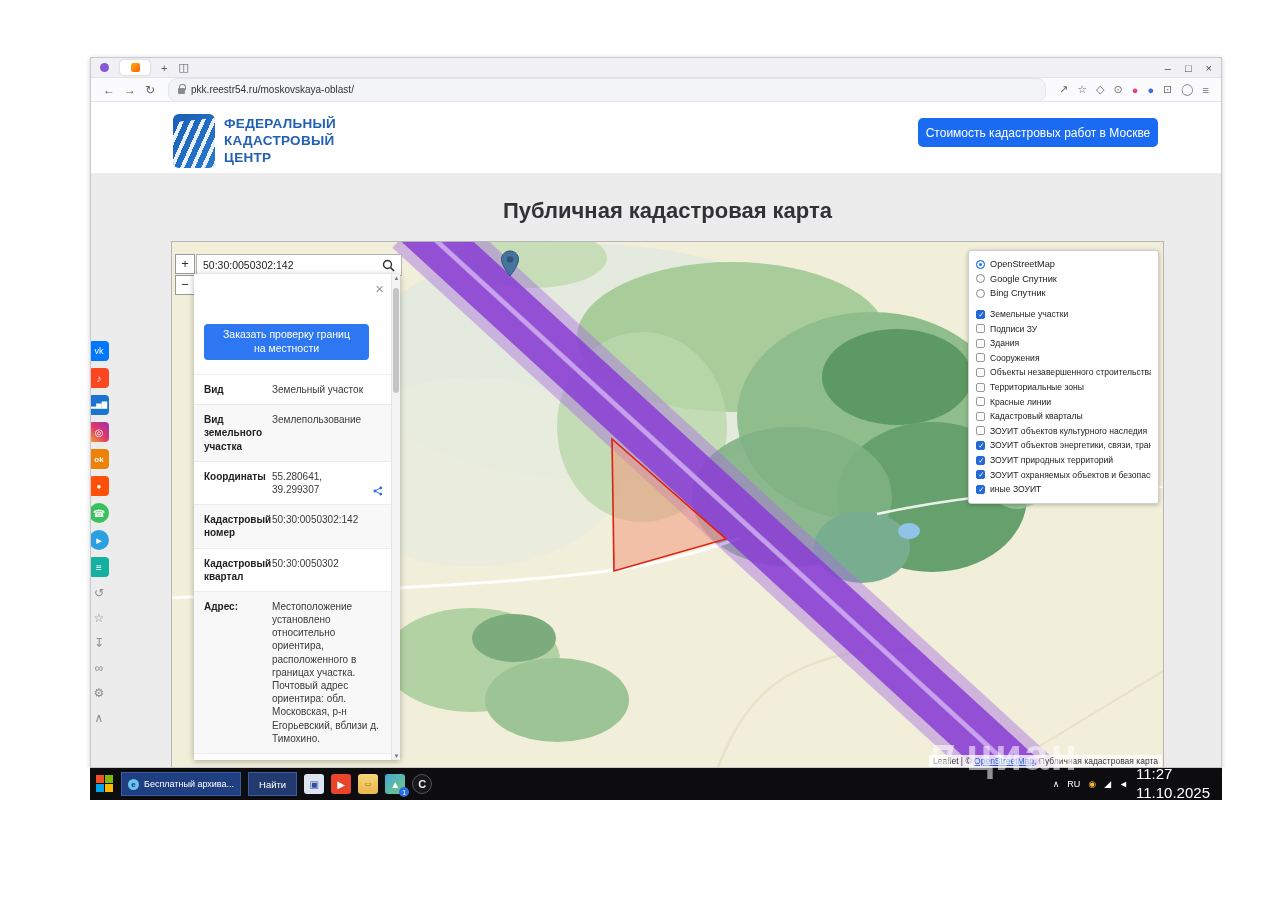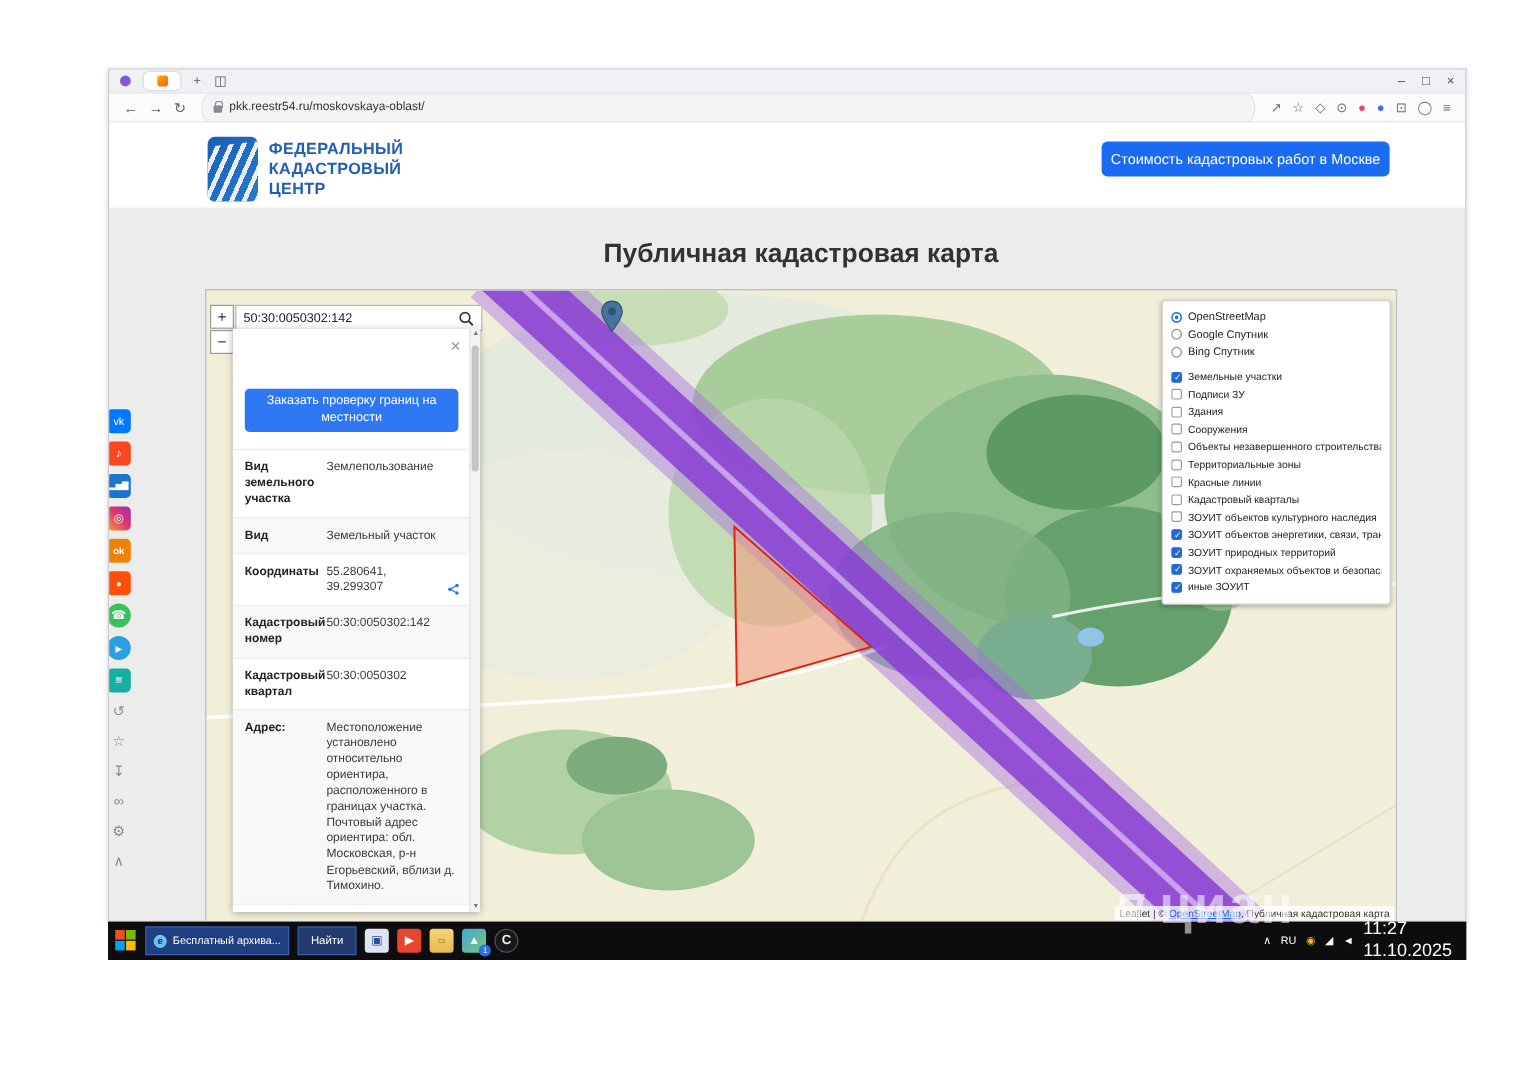--- a/index.html
+++ b/index.html
@@ -40,21 +40,21 @@
 .pin{position:absolute;left:328px;top:8px;z-index:5}
 .zoomb{position:absolute;left:3px;width:20px;height:20px;background:#fff;border:1px solid #9a9a9a;font-size:13px;text-align:center;line-height:17px;color:#333;z-index:8;cursor:pointer}
 .searchbox{position:absolute;left:24px;top:12px;width:206px;height:22px;background:#fff;border:1px solid #b3b3b3;display:flex;align-items:center;padding:0 6px;font-size:10.5px;color:#222;z-index:9}
 .searchbox .q{flex:1}
 .attrib{position:absolute;right:1px;bottom:1px;background:rgba(255,255,255,.75);font-size:8.5px;color:#333;padding:1px 4px;z-index:9}
 .attrib .lnk{color:#1a63d8;text-decoration:underline;cursor:pointer}
 
 
 .panel{position:absolute;left:22px;top:32px;width:206px;height:486px;background:#fff;box-shadow:0 1px 6px rgba(0,0,0,.3);z-index:10;overflow:hidden}
 .pclose{position:absolute;right:16px;top:6px;color:#9a9a9a;font-size:15px;cursor:pointer}
-.orderbtn{position:absolute;left:10px;top:50px;width:178px;height:36px;background:#2d78f2;color:#fff;border-radius:4px;font-size:10.5px;line-height:1.3;display:flex;align-items:center;justify-content:center;text-align:center;padding:2px 18px;cursor:pointer}
+.orderbtn{position:absolute;left:10px;top:50px;width:165px;height:36px;background:#2d78f2;color:#fff;border-radius:4px;font-size:10.5px;line-height:1.3;display:flex;align-items:center;justify-content:center;text-align:center;padding:2px 18px;cursor:pointer}
 .fields{position:absolute;left:0;top:100px;width:197px}
 .f-row{display:grid;grid-template-columns:62px 1fr;gap:6px;padding:8px 8px 8px 10px;border-top:1px solid #ececec;font-size:10px;line-height:1.32}
 .f-row:nth-child(even){background:#f8f8f8}
 .f-label{font-weight:bold;color:#222}
 .f-value{color:#3a3a3a}
 .coordline{display:flex;align-items:flex-end;gap:4px}
 .pscroll{position:absolute;right:0;top:0;width:9px;height:100%;background:#f3f3f3;border-left:1px solid #e4e4e4}
 .pthumb{position:absolute;top:14px;left:1px;width:6px;height:105px;background:#c4c4c4;border-radius:3px}
 .parr{position:absolute;left:0;width:9px;text-align:center;font-size:6px;color:#777}
 .parr.up{top:1px}.parr.dn{bottom:1px}
@@ -205,26 +205,26 @@
             <circle cx="5.5" cy="5.5" r="4" fill="none" stroke="#333" stroke-width="1.4"></circle>
             <line x1="8.6" y1="8.6" x2="12" y2="12" stroke="#333" stroke-width="1.6"></line>
           </svg>
       </div>
 
       <div class="panel">
         <span class="pclose">×</span>
         <div class="orderbtn">Заказать проверку границ на местности</div>
         <div class="fields">
           <div class="f-row">
+            <span class="f-label">Вид</span>
+            <span class="f-value">Земельный участок</span>
+          </div>
+          <div class="f-row">
             <span class="f-label">Вид земельного участка</span>
             <span class="f-value">Землепользование</span>
-          </div>
-          <div class="f-row">
-            <span class="f-label">Вид</span>
-            <span class="f-value">Земельный участок</span>
           </div>
           <div class="f-row">
             <span class="f-label">Координаты</span>
             <span class="f-value coordline">
               <span>55.280641, 39.299307</span>
               <svg width="10" height="10" viewBox="0 0 10 10">
                   <circle cx="2" cy="5" r="1.5" fill="#2b6fe3"></circle>
                   <circle cx="8" cy="1.8" r="1.5" fill="#2b6fe3"></circle>
                   <circle cx="8" cy="8.2" r="1.5" fill="#2b6fe3"></circle>
                   <line x1="2" y1="5" x2="8" y2="1.8" stroke="#2b6fe3"></line>

